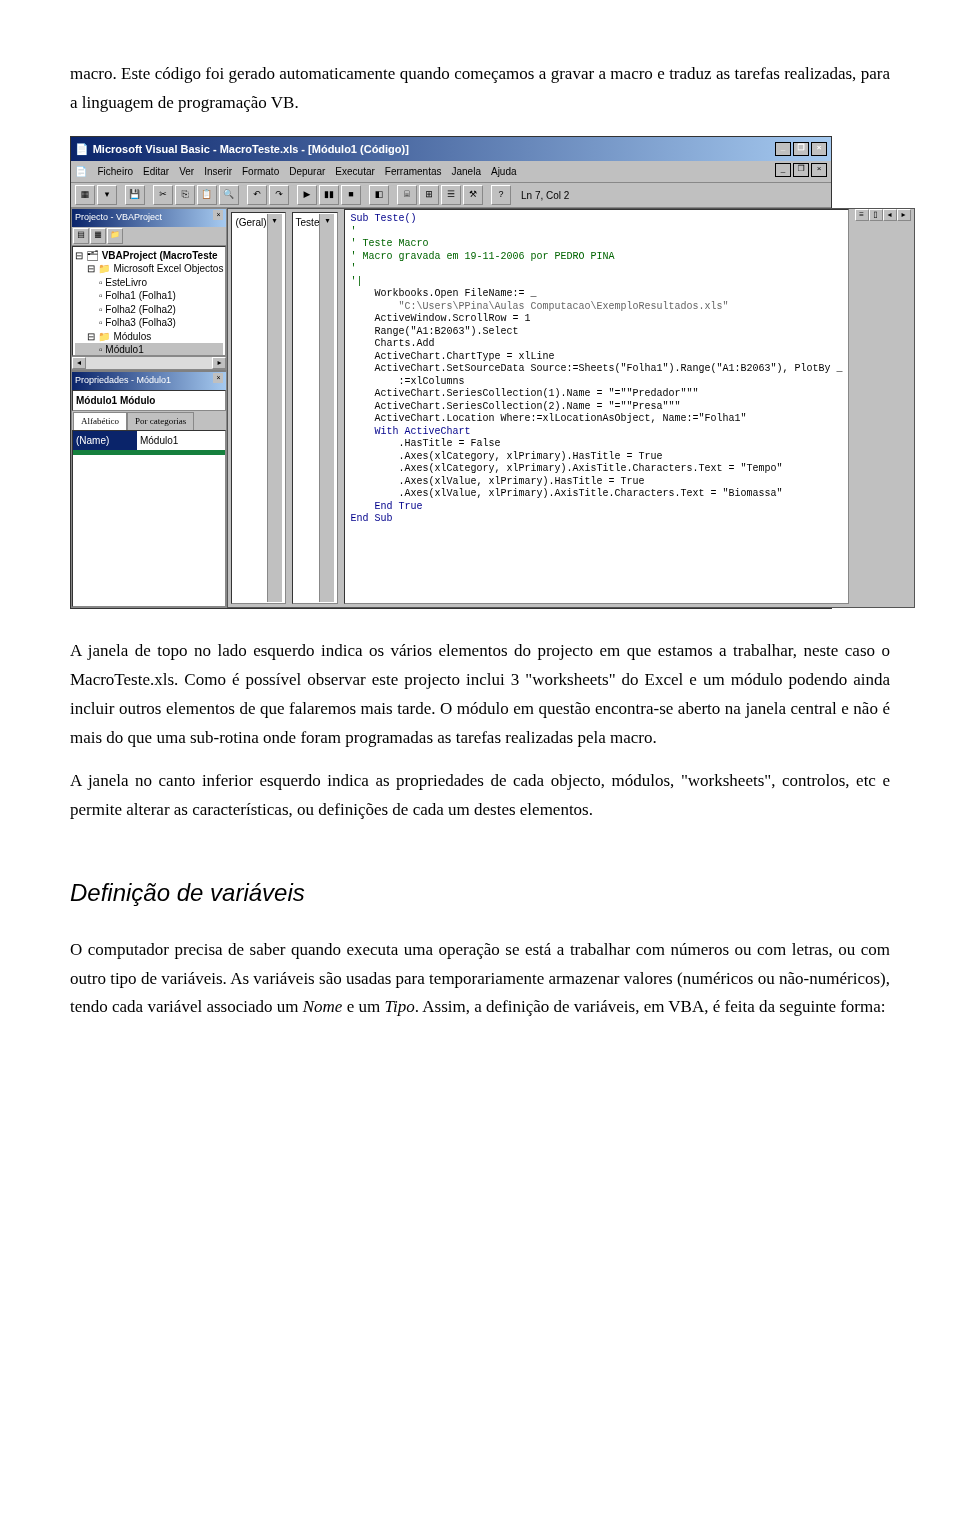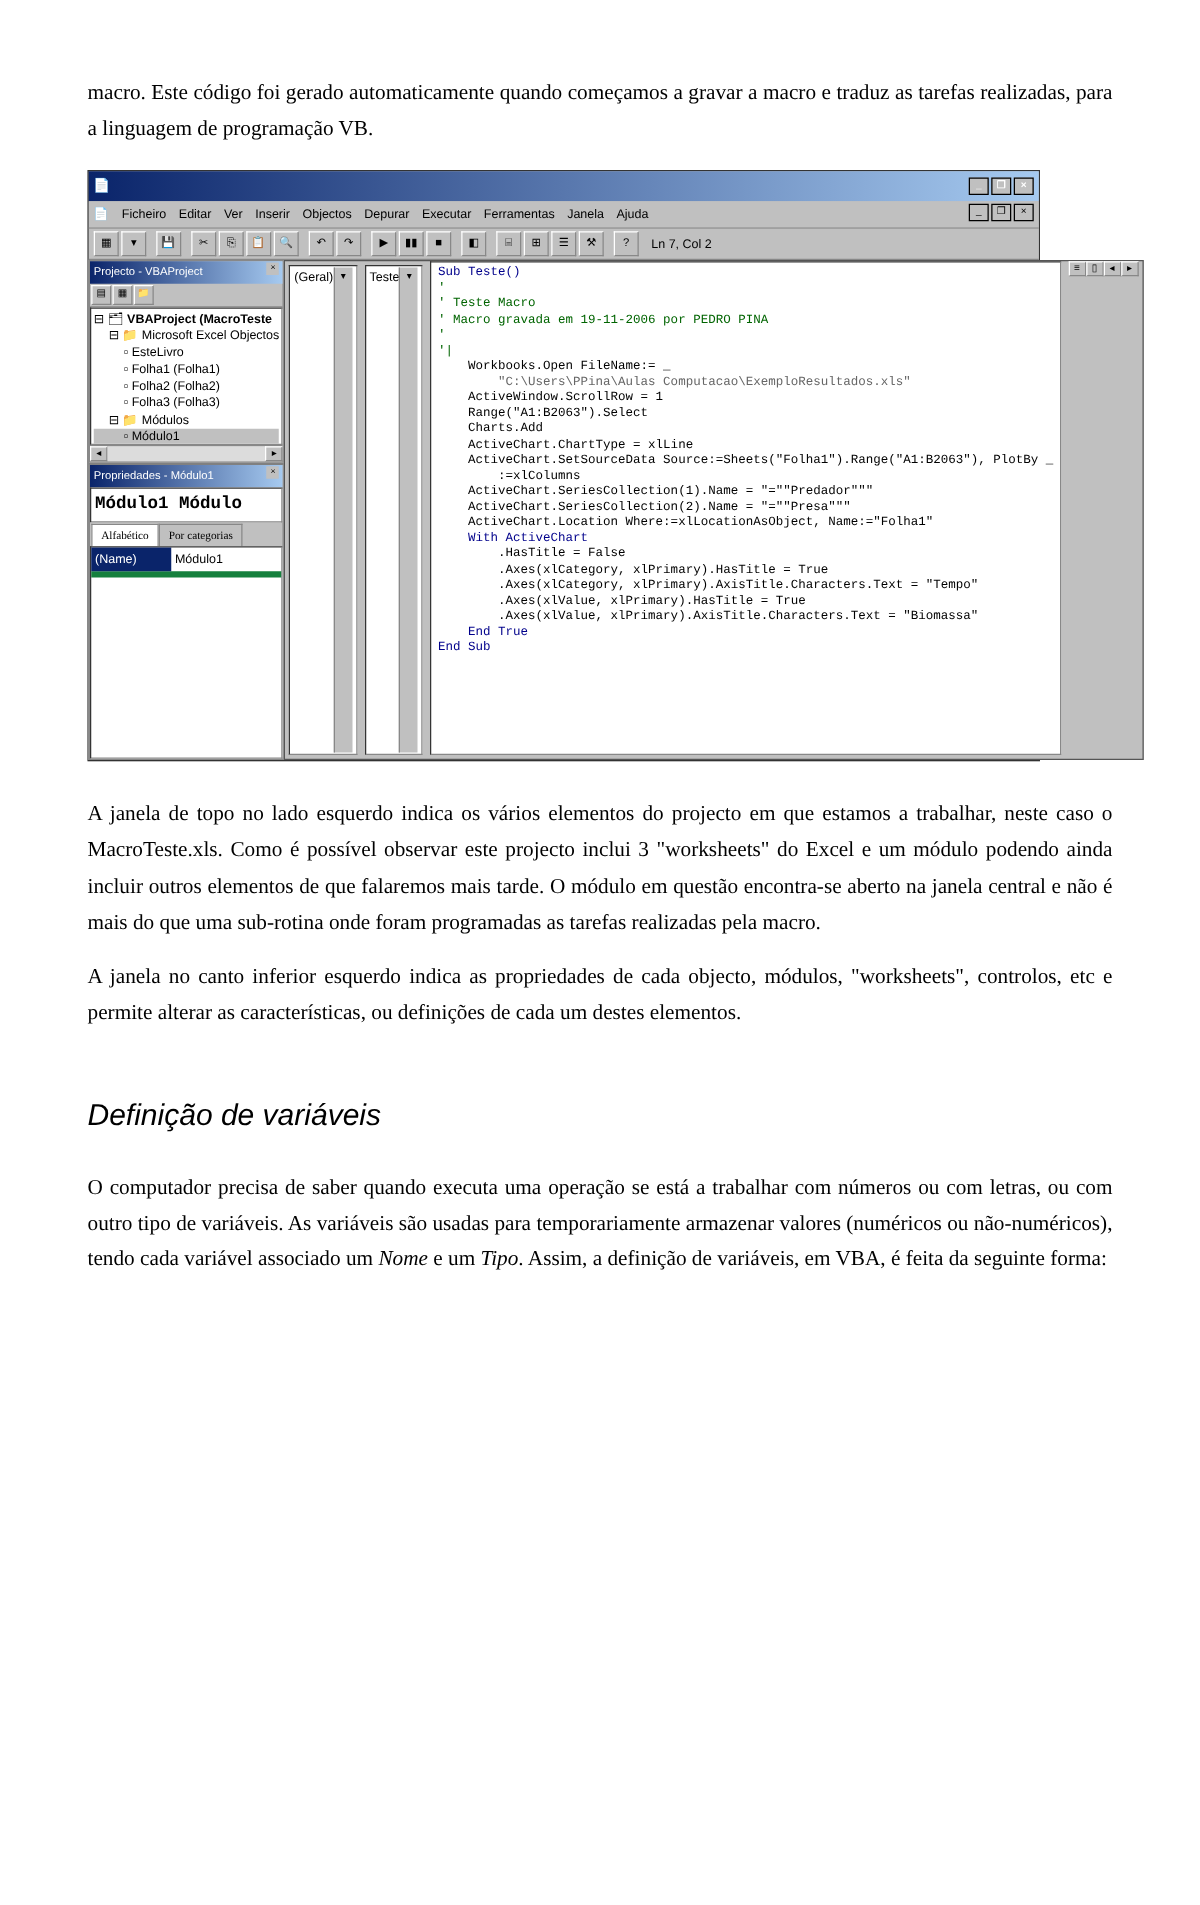--- a/index.html
+++ b/index.html
@@ -128,22 +128,21 @@
   .scrollbar-h .sbtn { width: 12px; background: #c0c0c0; border: 1px solid #fff; border-right-color:#888; border-bottom-color:#888; font-size:8px; text-align:center; line-height:10px;}
   .scrollbar-h .strack { flex: 1; background: #dcdcdc; }
   .prop-panel {
     flex: 1;
     border-top: 2px solid #808080;
   }
   .prop-hdr {
     background: #fff;
     border: 1px inset #888;
     padding: 1px 3px;
-    font-size: 14px;
-    font-family: Liberation Mono, monospace;
+    font-size: 10px;
   }
   .prop-tabs { display: flex; gap: 0; padding: 1px 1px 0 1px; font-family: Liberation Serif, serif;}
   .prop-tab {
     border: 1px solid #888;
     border-bottom: none;
     padding: 1px 7px;
     font-size: 9px;
     background: #c0c0c0;
   }
   .prop-tab.active { background: #fff; }
@@ -214,34 +213,35 @@
   .italic { font-style: italic; }
 </style>
 </head>
 <body>
 
 <p>macro. Este código foi gerado automaticamente quando começamos a gravar a macro e traduz as tarefas realizadas, para a linguagem de programação VB.</p>
 
 <div class="screenshot">
   <div class="titlebar">
     <span>📄</span>
+    <span>Microsoft Visual Basic - MacroTeste.xls - [Módulo1 (Código)]</span>
     <span class="spacer"></span>
     <div class="win-btns">
       <div class="win-btn">_</div>
       <div class="win-btn">❐</div>
       <div class="win-btn">×</div>
     </div>
   </div>
   <div class="menubar">
     <span>📄</span>
     <span>Ficheiro</span>
     <span>Editar</span>
     <span>Ver</span>
     <span>Inserir</span>
-    <span>Objectos</span>
+    <span>Formato</span>
     <span>Depurar</span>
     <span>Executar</span>
     <span>Ferramentas</span>
     <span>Janela</span>
     <span>Ajuda</span>
     <span class="spacer2"></span>
     <div class="win-btns">
       <div class="win-btn">_</div>
       <div class="win-btn">❐</div>
       <div class="win-btn">×</div>

